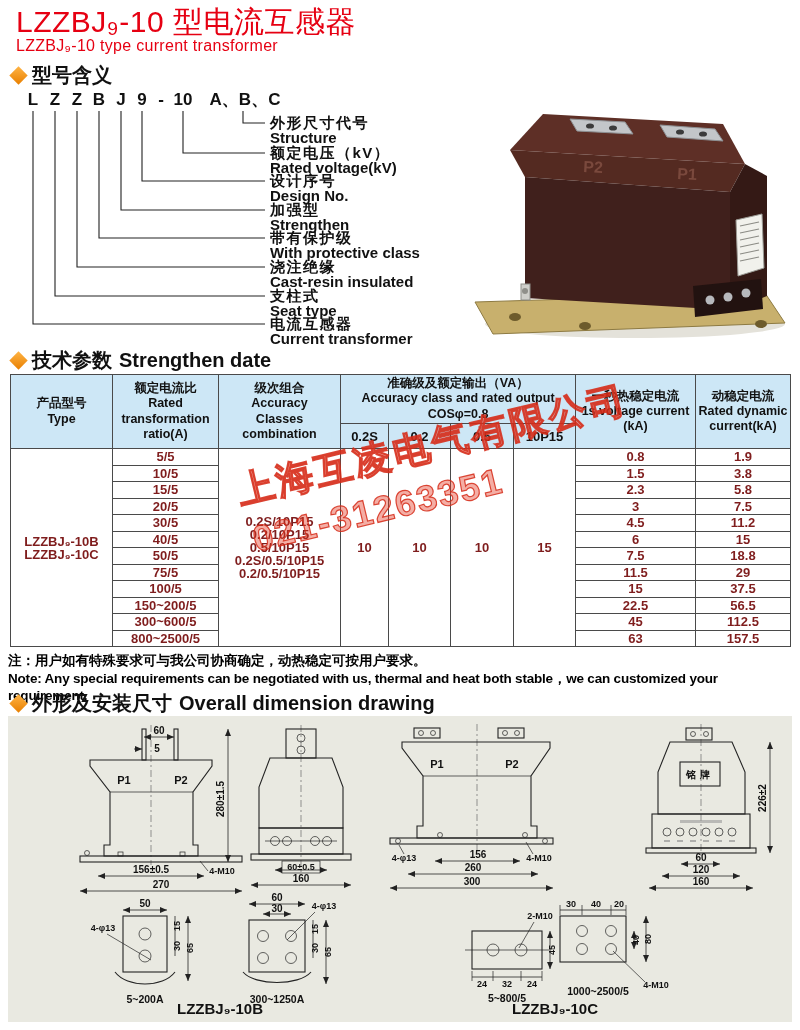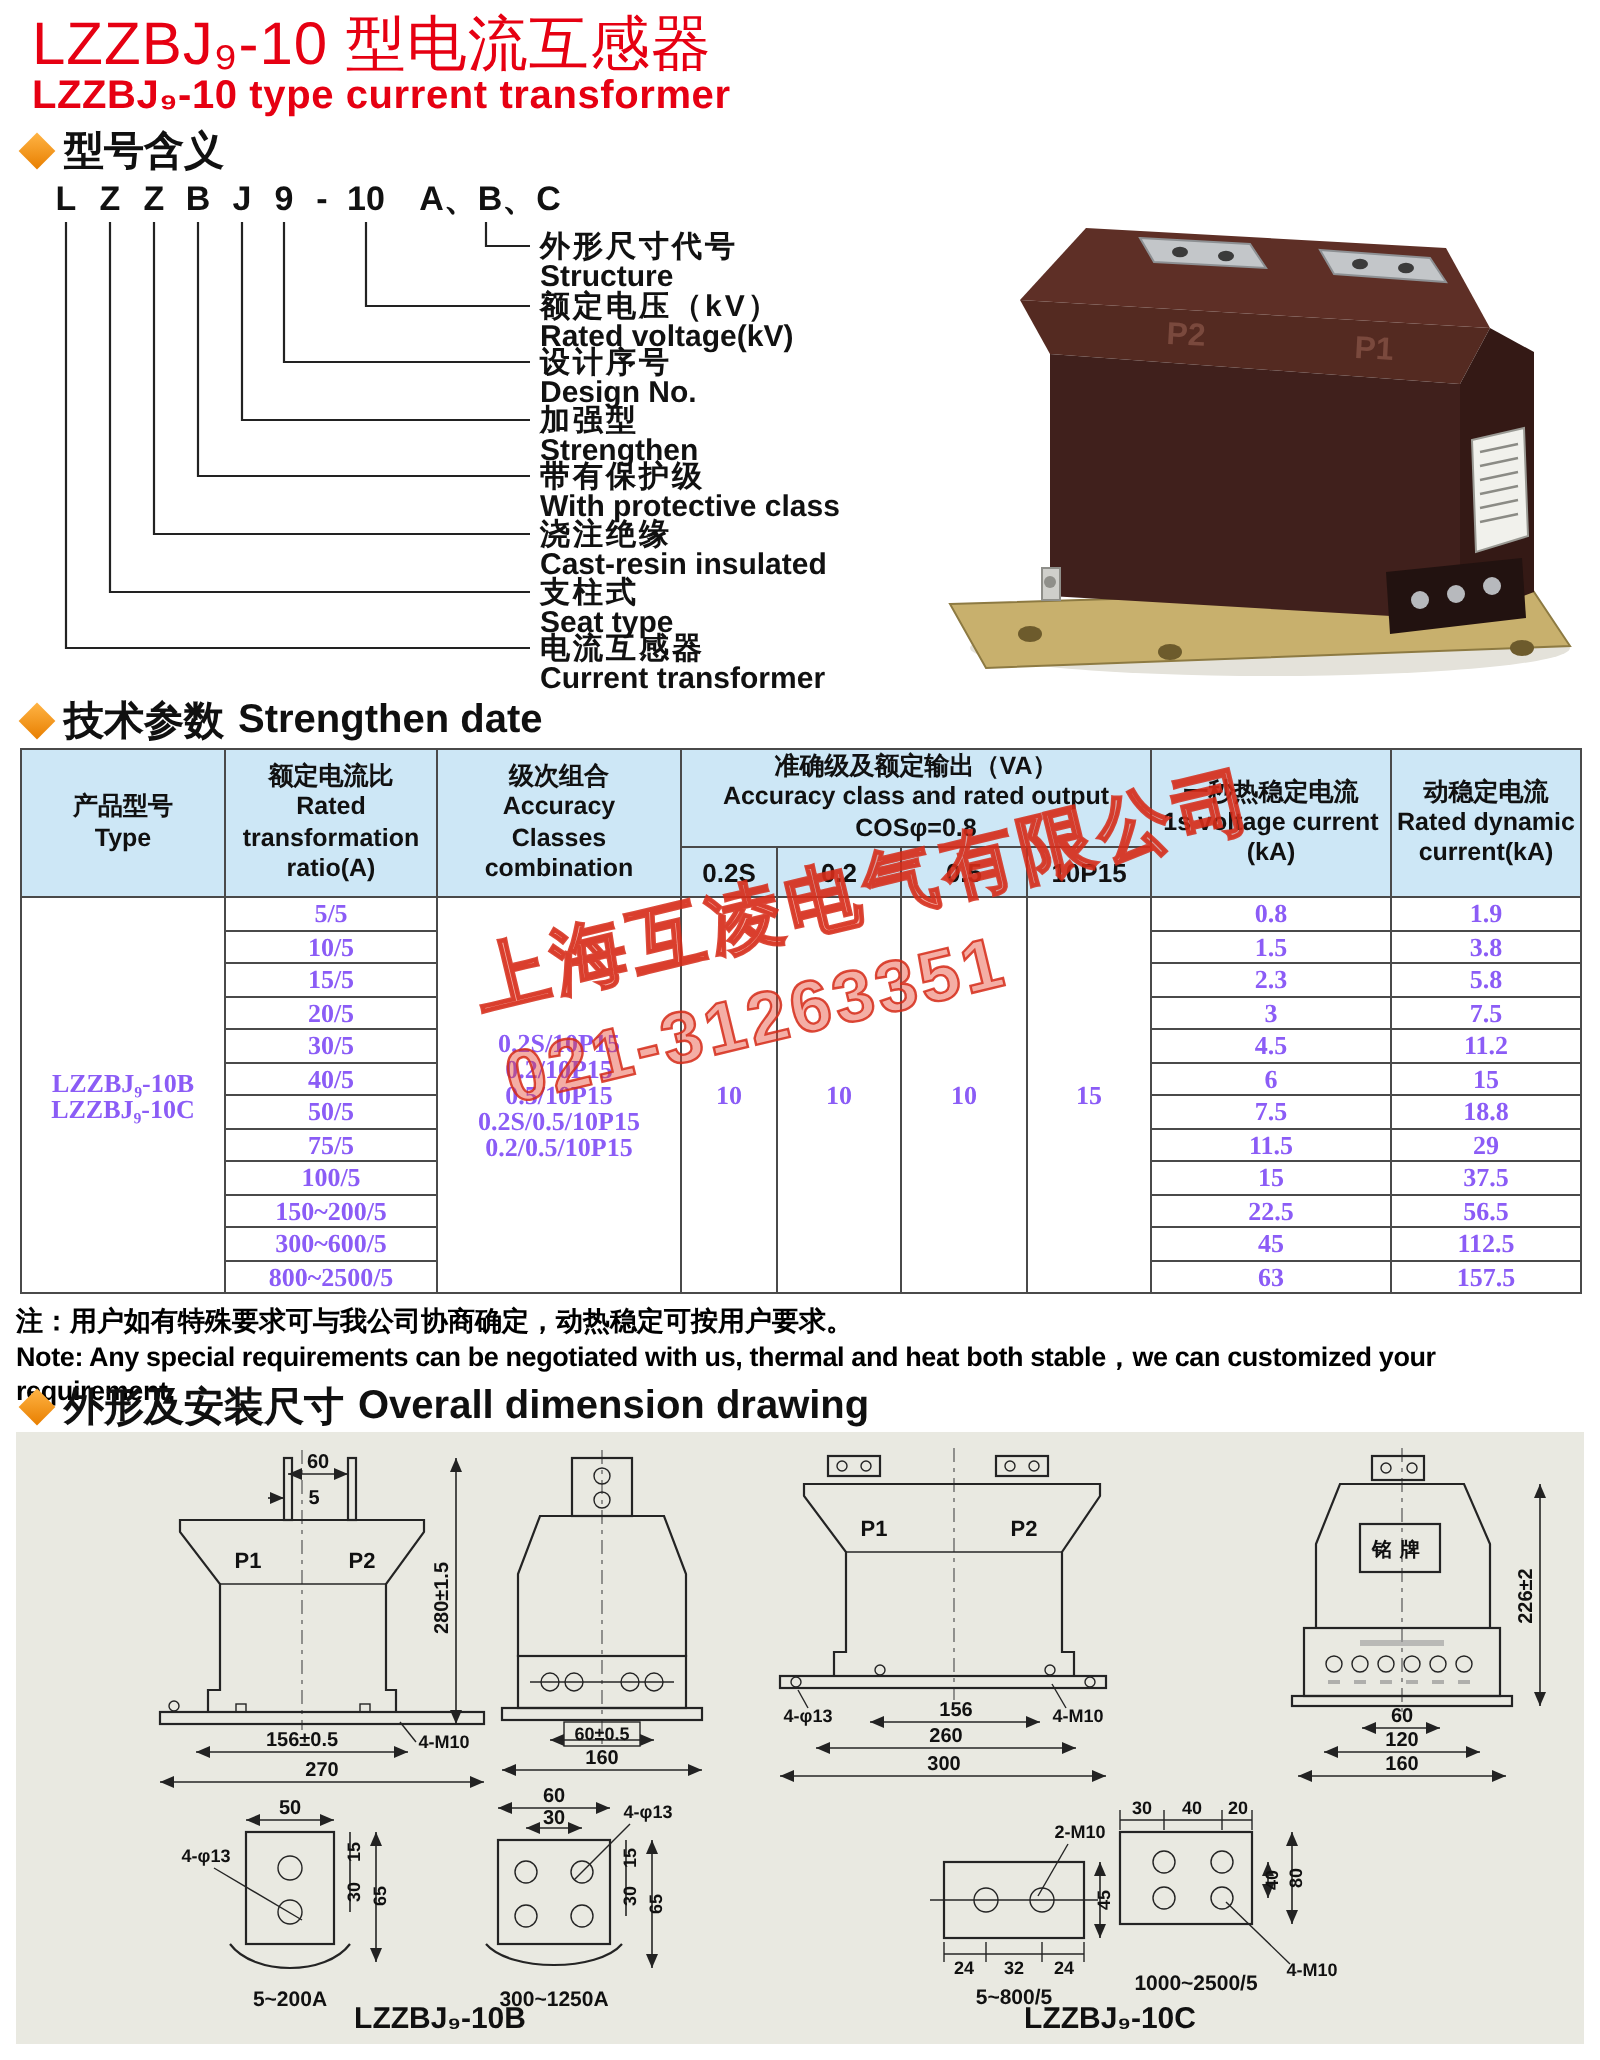--- a/index.html
+++ b/index.html
@@ -1,37 +1,37 @@
 <!DOCTYPE html>
 <html><head>
 <meta charset="utf-8">
 <style>
   html,body{margin:0;padding:0;background:#fff;}
   body{font-family:"Liberation Sans",sans-serif;}
   .page{position:relative;width:800px;height:1030px;background:#fff;overflow:hidden;}
   .title{position:absolute;left:16px;top:2px;font-size:30px;font-weight:normal;color:#e60012;letter-spacing:0.5px;}
-  .subtitle{position:absolute;left:16px;top:37px;font-size:20px;font-weight:bold;color:#e60012;letter-spacing:0.3px;}
+  .subtitle{position:absolute;left:16px;top:37px;font-size:16px;font-weight:normal;color:#e60012;letter-spacing:0.3px;}
   .sec-head{position:absolute;display:flex;align-items:center;gap:7px;font-size:20px;font-weight:bold;color:#101010;}
   .diamond{width:13px;height:13px;transform:rotate(45deg);background:linear-gradient(135deg,#ffb445,#e87f00);flex:0 0 auto;}
   .sec1{left:12px;top:62px;}
   .sec2{left:12px;top:347px;}
   .sec3{left:12px;top:690px;}
   svg text{font-family:"Liberation Sans",sans-serif;}
   .code-letter{font-size:17px;font-weight:bold;fill:#111;}
   .lab-zh{font-size:15px;font-weight:bold;fill:#111;letter-spacing:1.5px;}
   .lab-en{font-size:15px;font-weight:bold;fill:#111;}
   .tdiag-line{stroke:#222;stroke-width:1.1;fill:none;}
 
   
   .ttable{position:absolute;left:10px;top:374px;width:780px;border-collapse:collapse;table-layout:fixed;}
   .ttable th,.ttable td{border:1px solid #4a4a4a;text-align:center;vertical-align:middle;padding:0;}
   .ttable thead th{background:#cde7f6;font-weight:bold;color:#111;}
   .th-multi{white-space:pre-line;line-height:1.22;font-size:12.5px;}
   .th-sub{font-size:13px;height:24px;}
-  .ttable tbody td{font-size:13px;font-weight:bold;color:#8b5cf6;height:15.5px;line-height:1;font-family:Liberation Serif, serif;}
+  .ttable tbody td{font-size:13px;font-weight:bold;color:#7f1d1d;height:15.5px;line-height:1;}
   .cell-pre{white-space:pre-line;}
   .type-cell{font-size:14px;line-height:1.5;}
   .classes-cell{font-size:13.5px;line-height:2.25;}
   .watermark{position:absolute;left:232px;top:468px;z-index:5;transform:rotate(-13.5deg);transform-origin:left top;
     color:rgba(228,62,40,0.42);-webkit-text-stroke:1.2px rgba(213,42,24,0.85);
     font-weight:bold;white-space:nowrap;pointer-events:none;}
   .wm1{font-size:37px;letter-spacing:3px;}
   .wm2{font-size:36px;margin-left:4px;margin-top:4px;letter-spacing:2px;}
   .note-zh{position:absolute;left:8px;top:652px;font-size:13.5px;font-weight:bold;color:#000;}
   .note-en{position:absolute;left:8px;top:670px;font-size:13.5px;font-weight:bold;color:#000;letter-spacing:-0.2px;}

